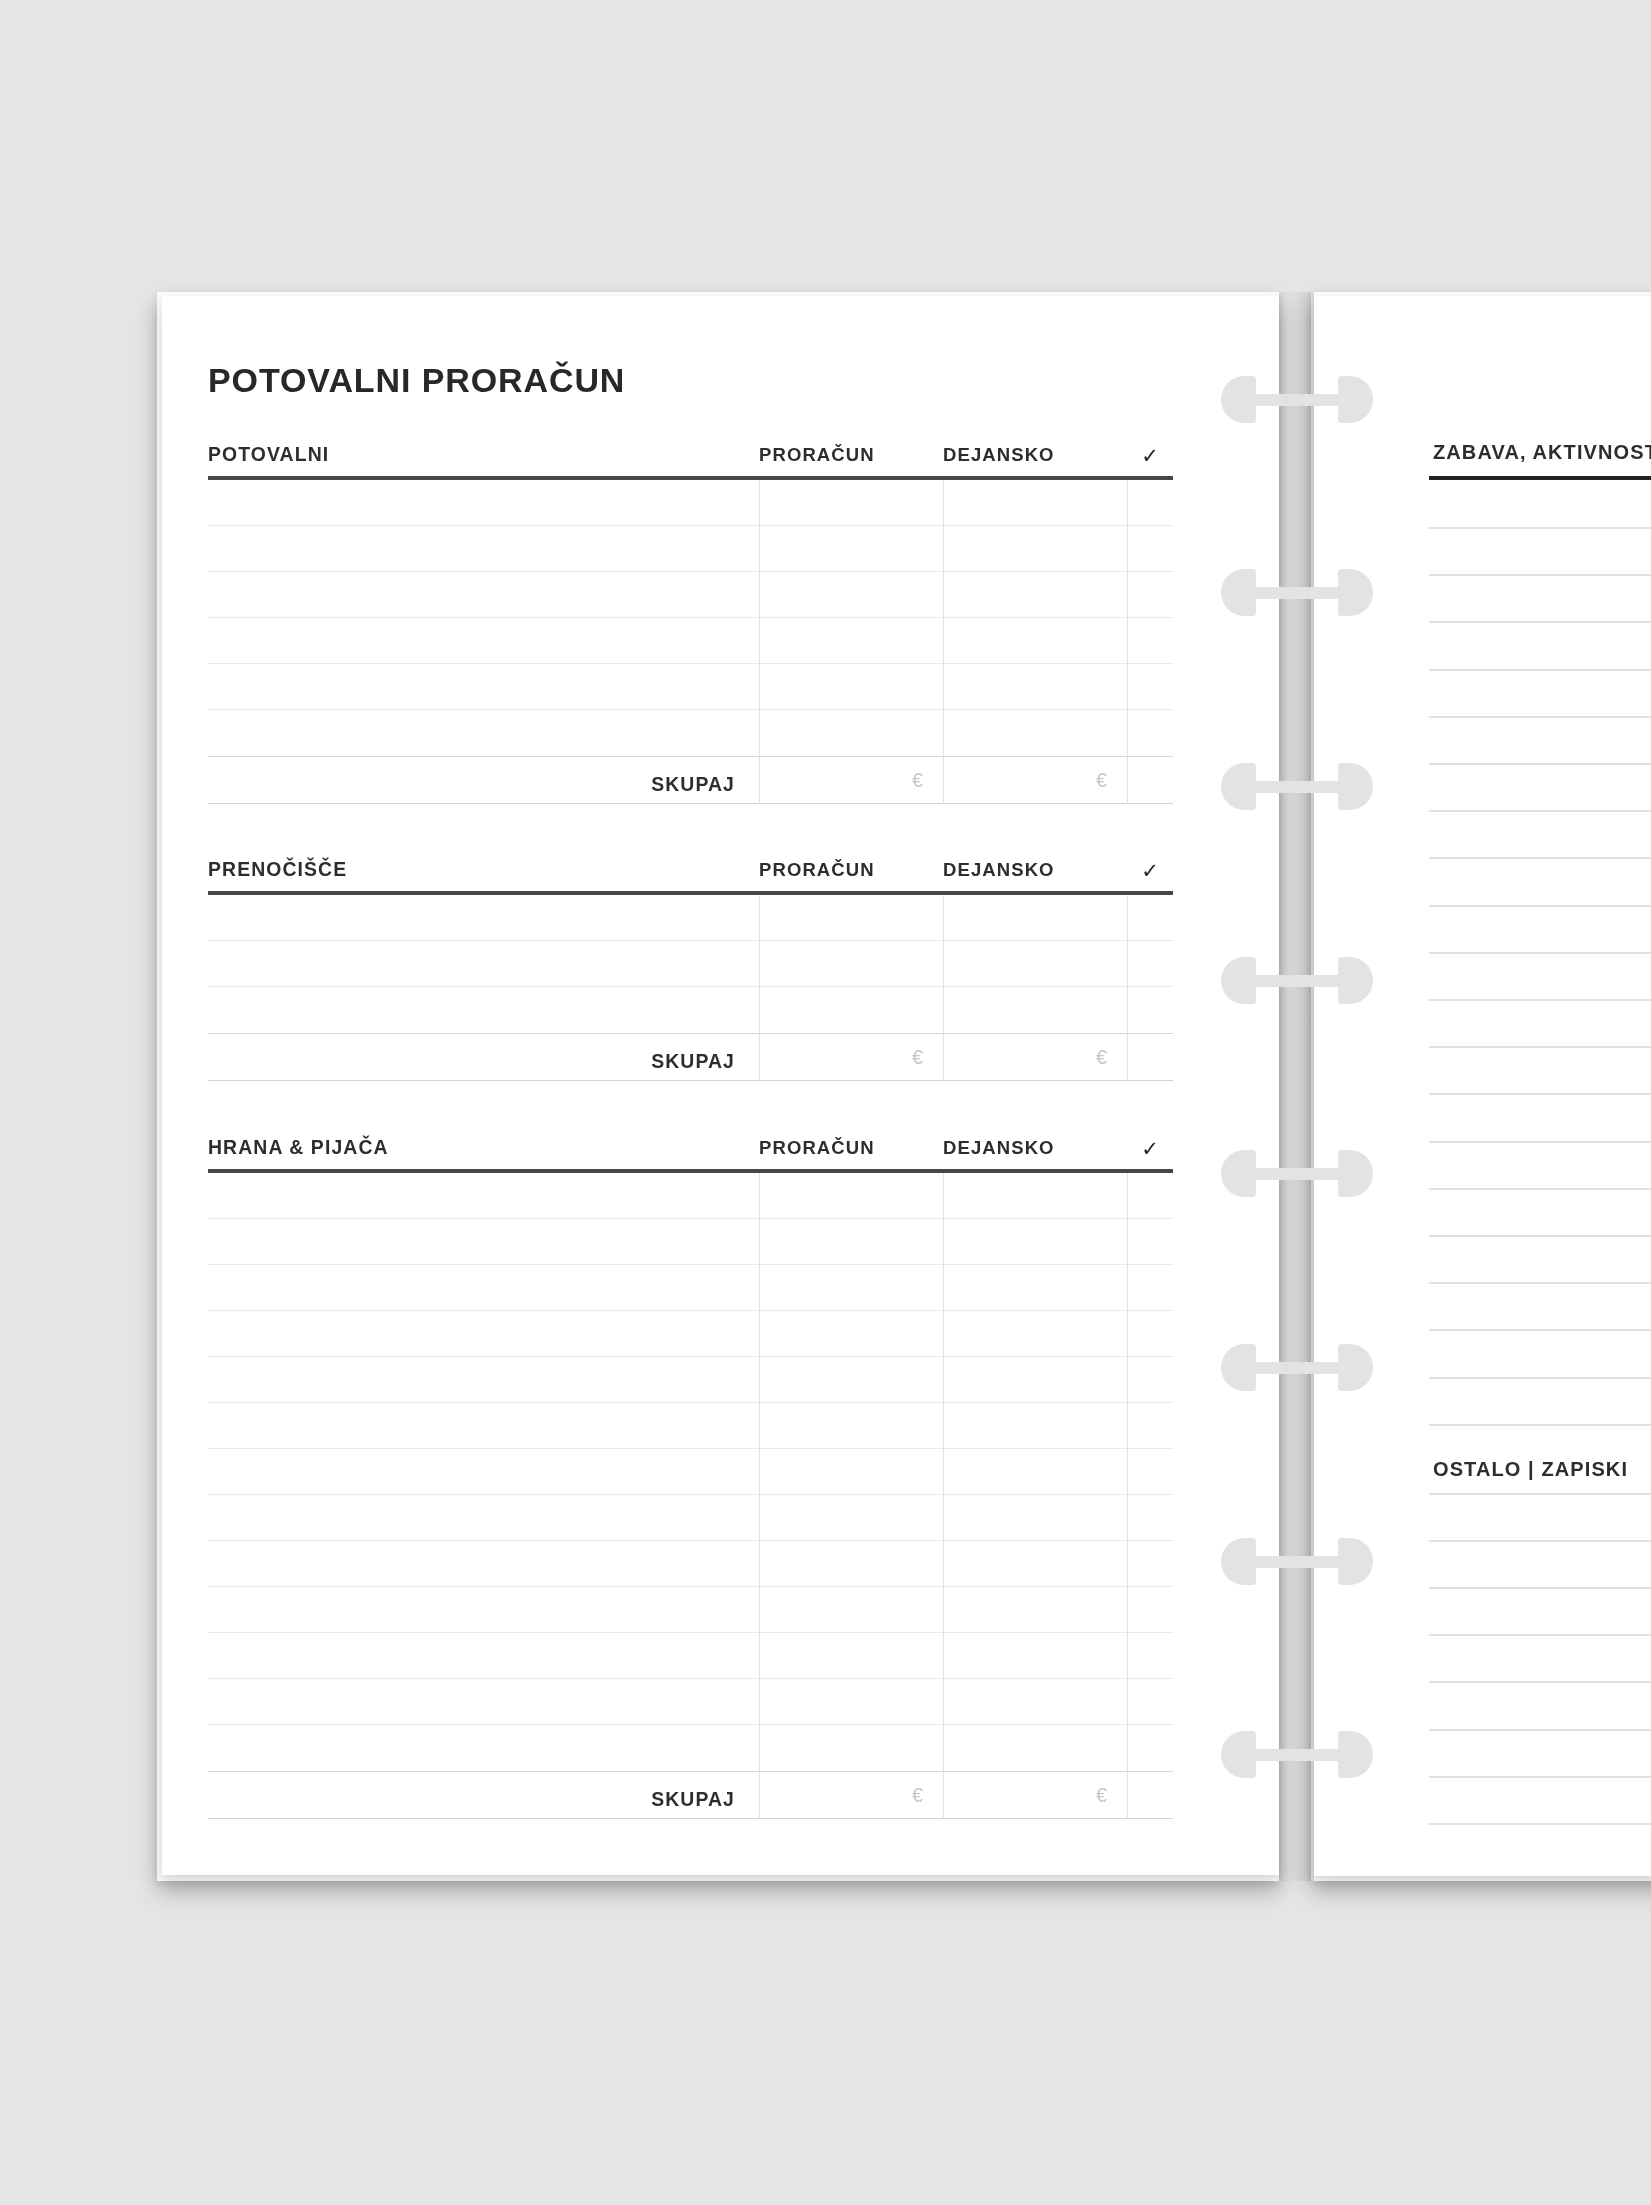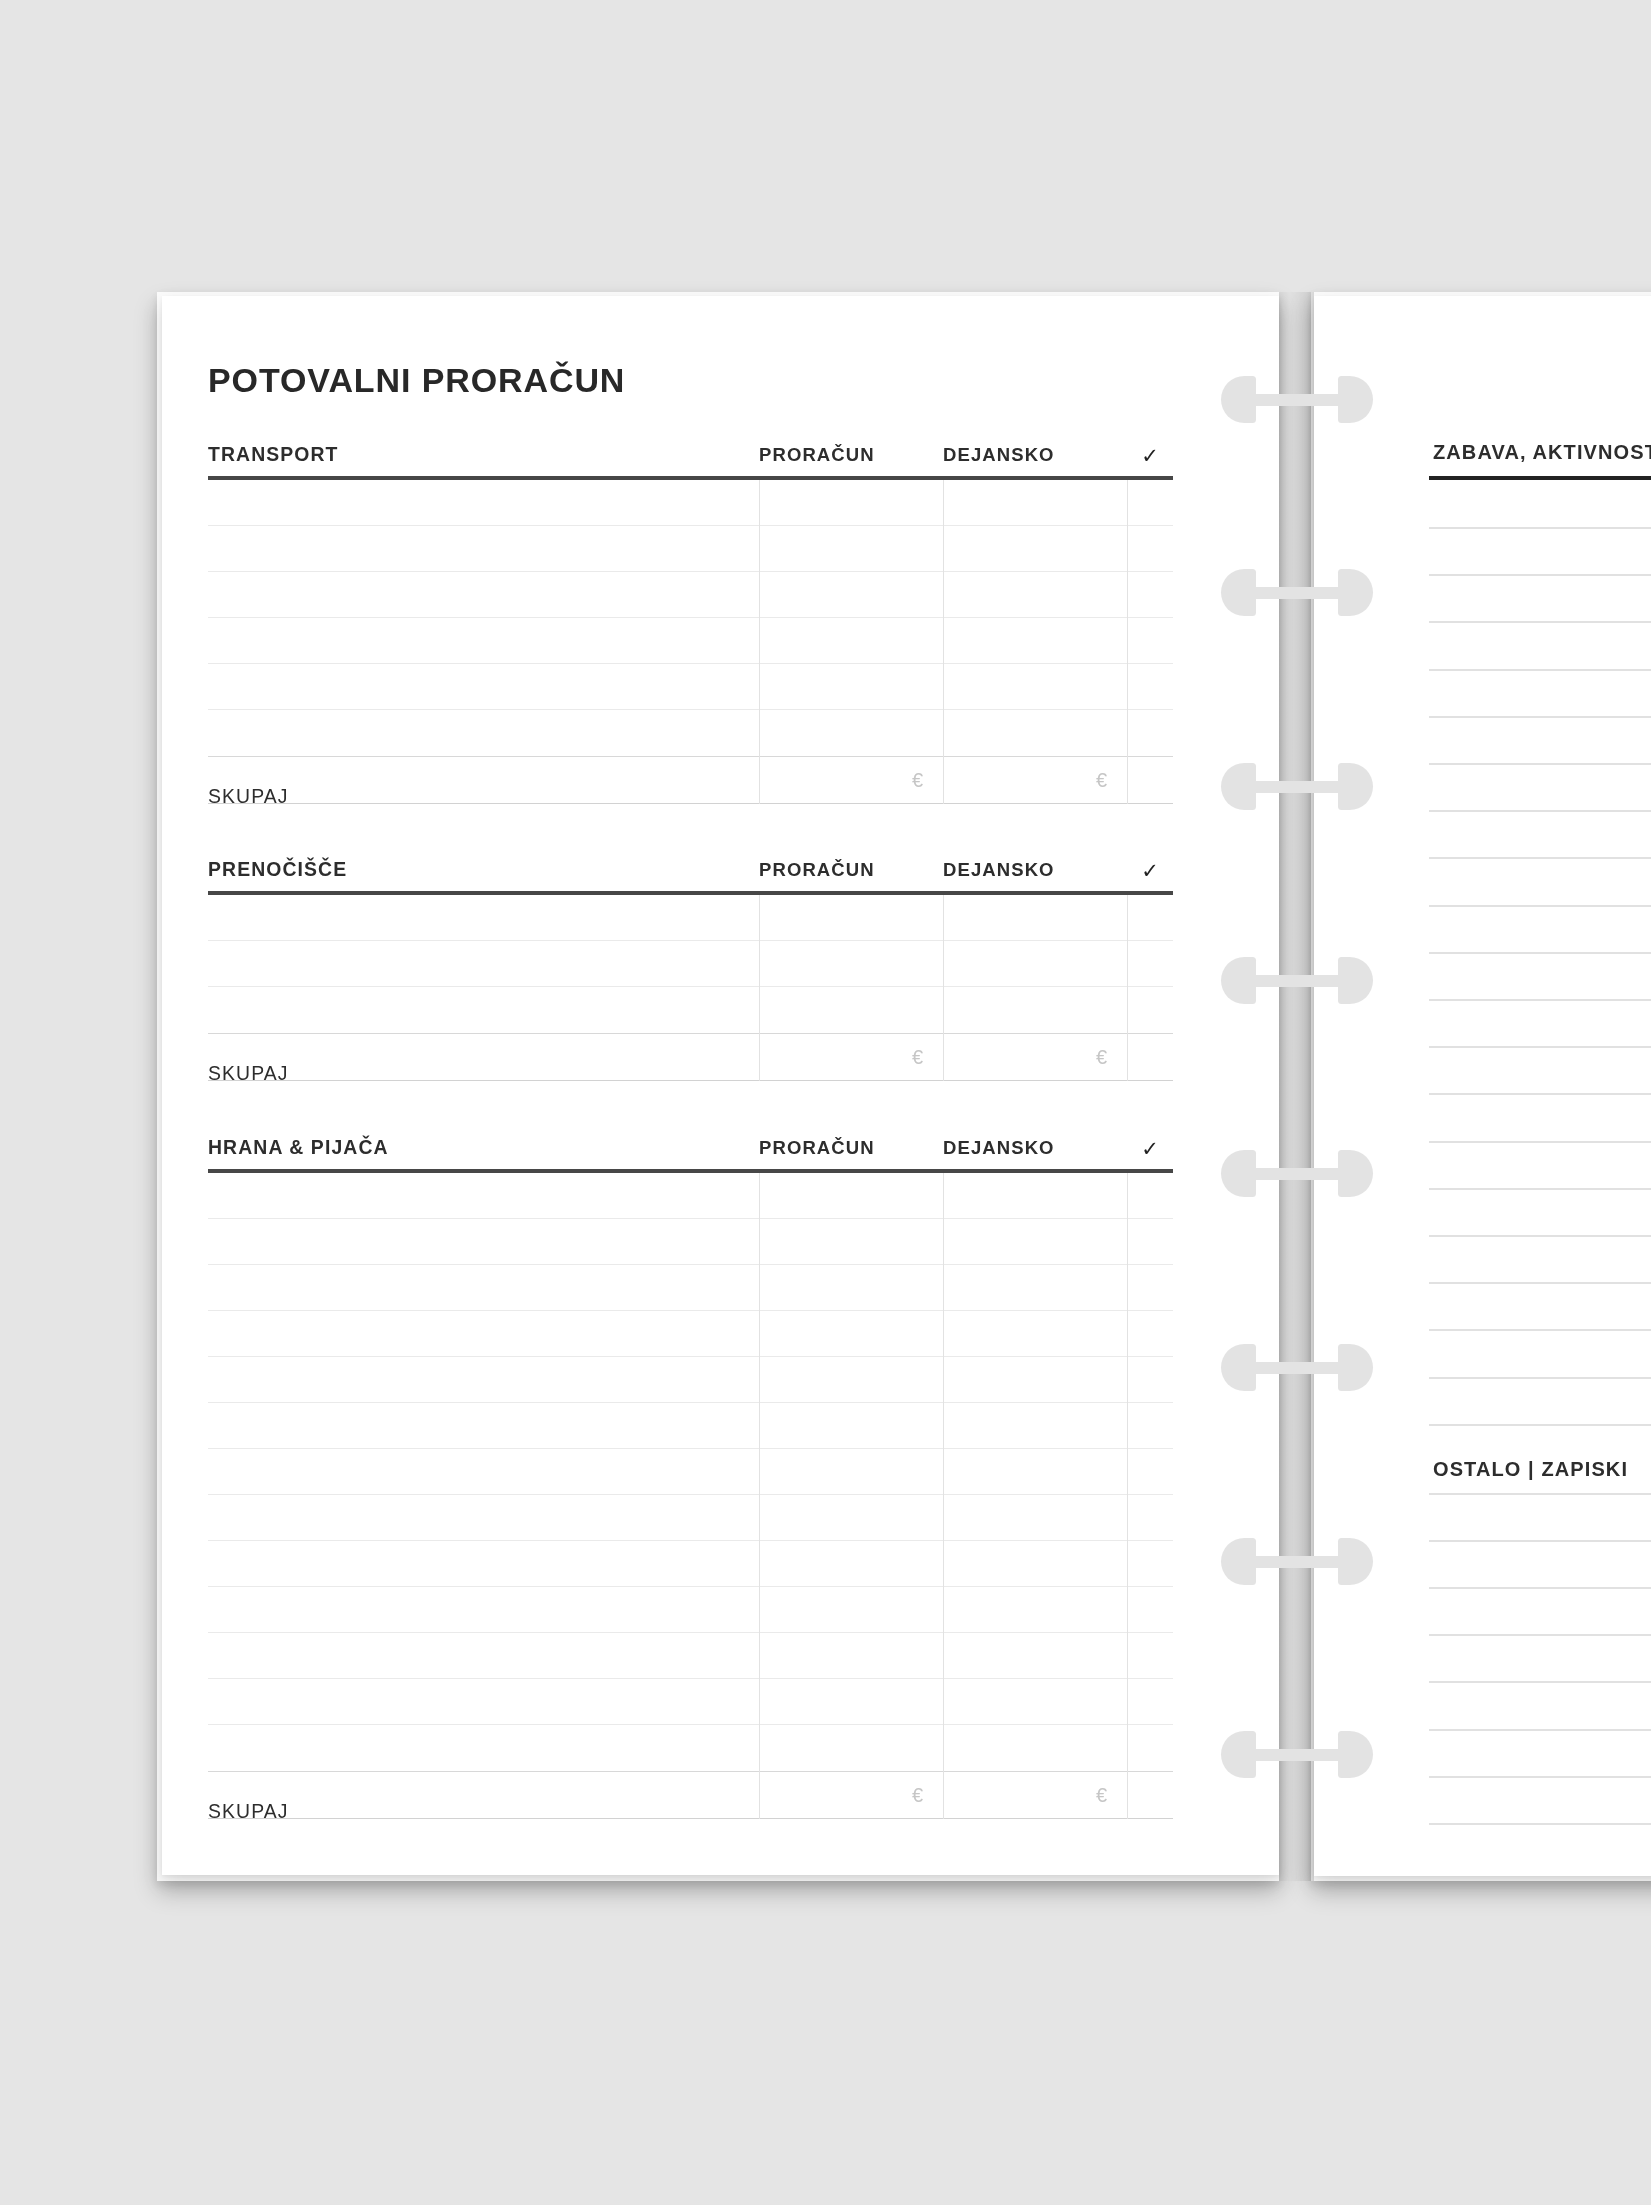--- a/index.html
+++ b/index.html
@@ -63,23 +63,23 @@
 
   .tbody{position:relative;}
   .row{height:46px;border-bottom:1.3px solid #eaeaea;box-sizing:border-box;}
   .row:last-child{border-bottom:none;}
 
   .total-row{
     position:relative;height:46px;box-sizing:content-box;
     border-top:1.8px solid #d8d8d8;border-bottom:1.8px solid #d2d2d2;
   }
   .total-label{
-    position:absolute;left:0;top:16px;width:551px;height:46px;line-height:46px;
-    text-align:left;padding-right:24px;box-sizing:border-box;
-    font-size:19.4px;font-weight:400;letter-spacing:1.1px;color:#2d2d2d;
+    position:absolute;left:0;top:4px;width:551px;height:46px;line-height:46px;
+    text-align:right;padding-right:24px;box-sizing:border-box;
+    font-size:19.4px;font-weight:700;letter-spacing:1.1px;color:#2d2d2d;
   }
   .euro{
     position:absolute;top:0;width:184px;height:46px;line-height:47px;
     text-align:right;padding-right:20px;box-sizing:border-box;
     font-size:20px;color:#c6c6c6;
   }
   .euro.b{left:551px;}
   .euro.a{left:735px;}
 
   .vline{position:absolute;top:43px;bottom:0;width:1.3px;background:#e2e2e2;z-index:2;}
@@ -111,21 +111,21 @@
 
   <div class="sheet-back l"></div>
   <div class="sheet-back r"></div>
   <div class="page-gap"></div>
 
   <div class="page left">
     <h1 class="page-title">POTOVALNI PRORAČUN</h1>
 
     <section class="btable t1">
       <div class="thead">
-        <span class="t-title">TRANSPORT</span>
+        <span class="t-title">POTOVALNI</span>
         <span class="col-label budget">PRORAČUN</span>
         <span class="col-label actual">DEJANSKO</span>
         <span class="col-check">✓</span>
       </div>
       <div class="hrule"></div>
       <div class="tbody">
           <div class="row"></div>
           <div class="row"></div>
           <div class="row"></div>
           <div class="row"></div>

